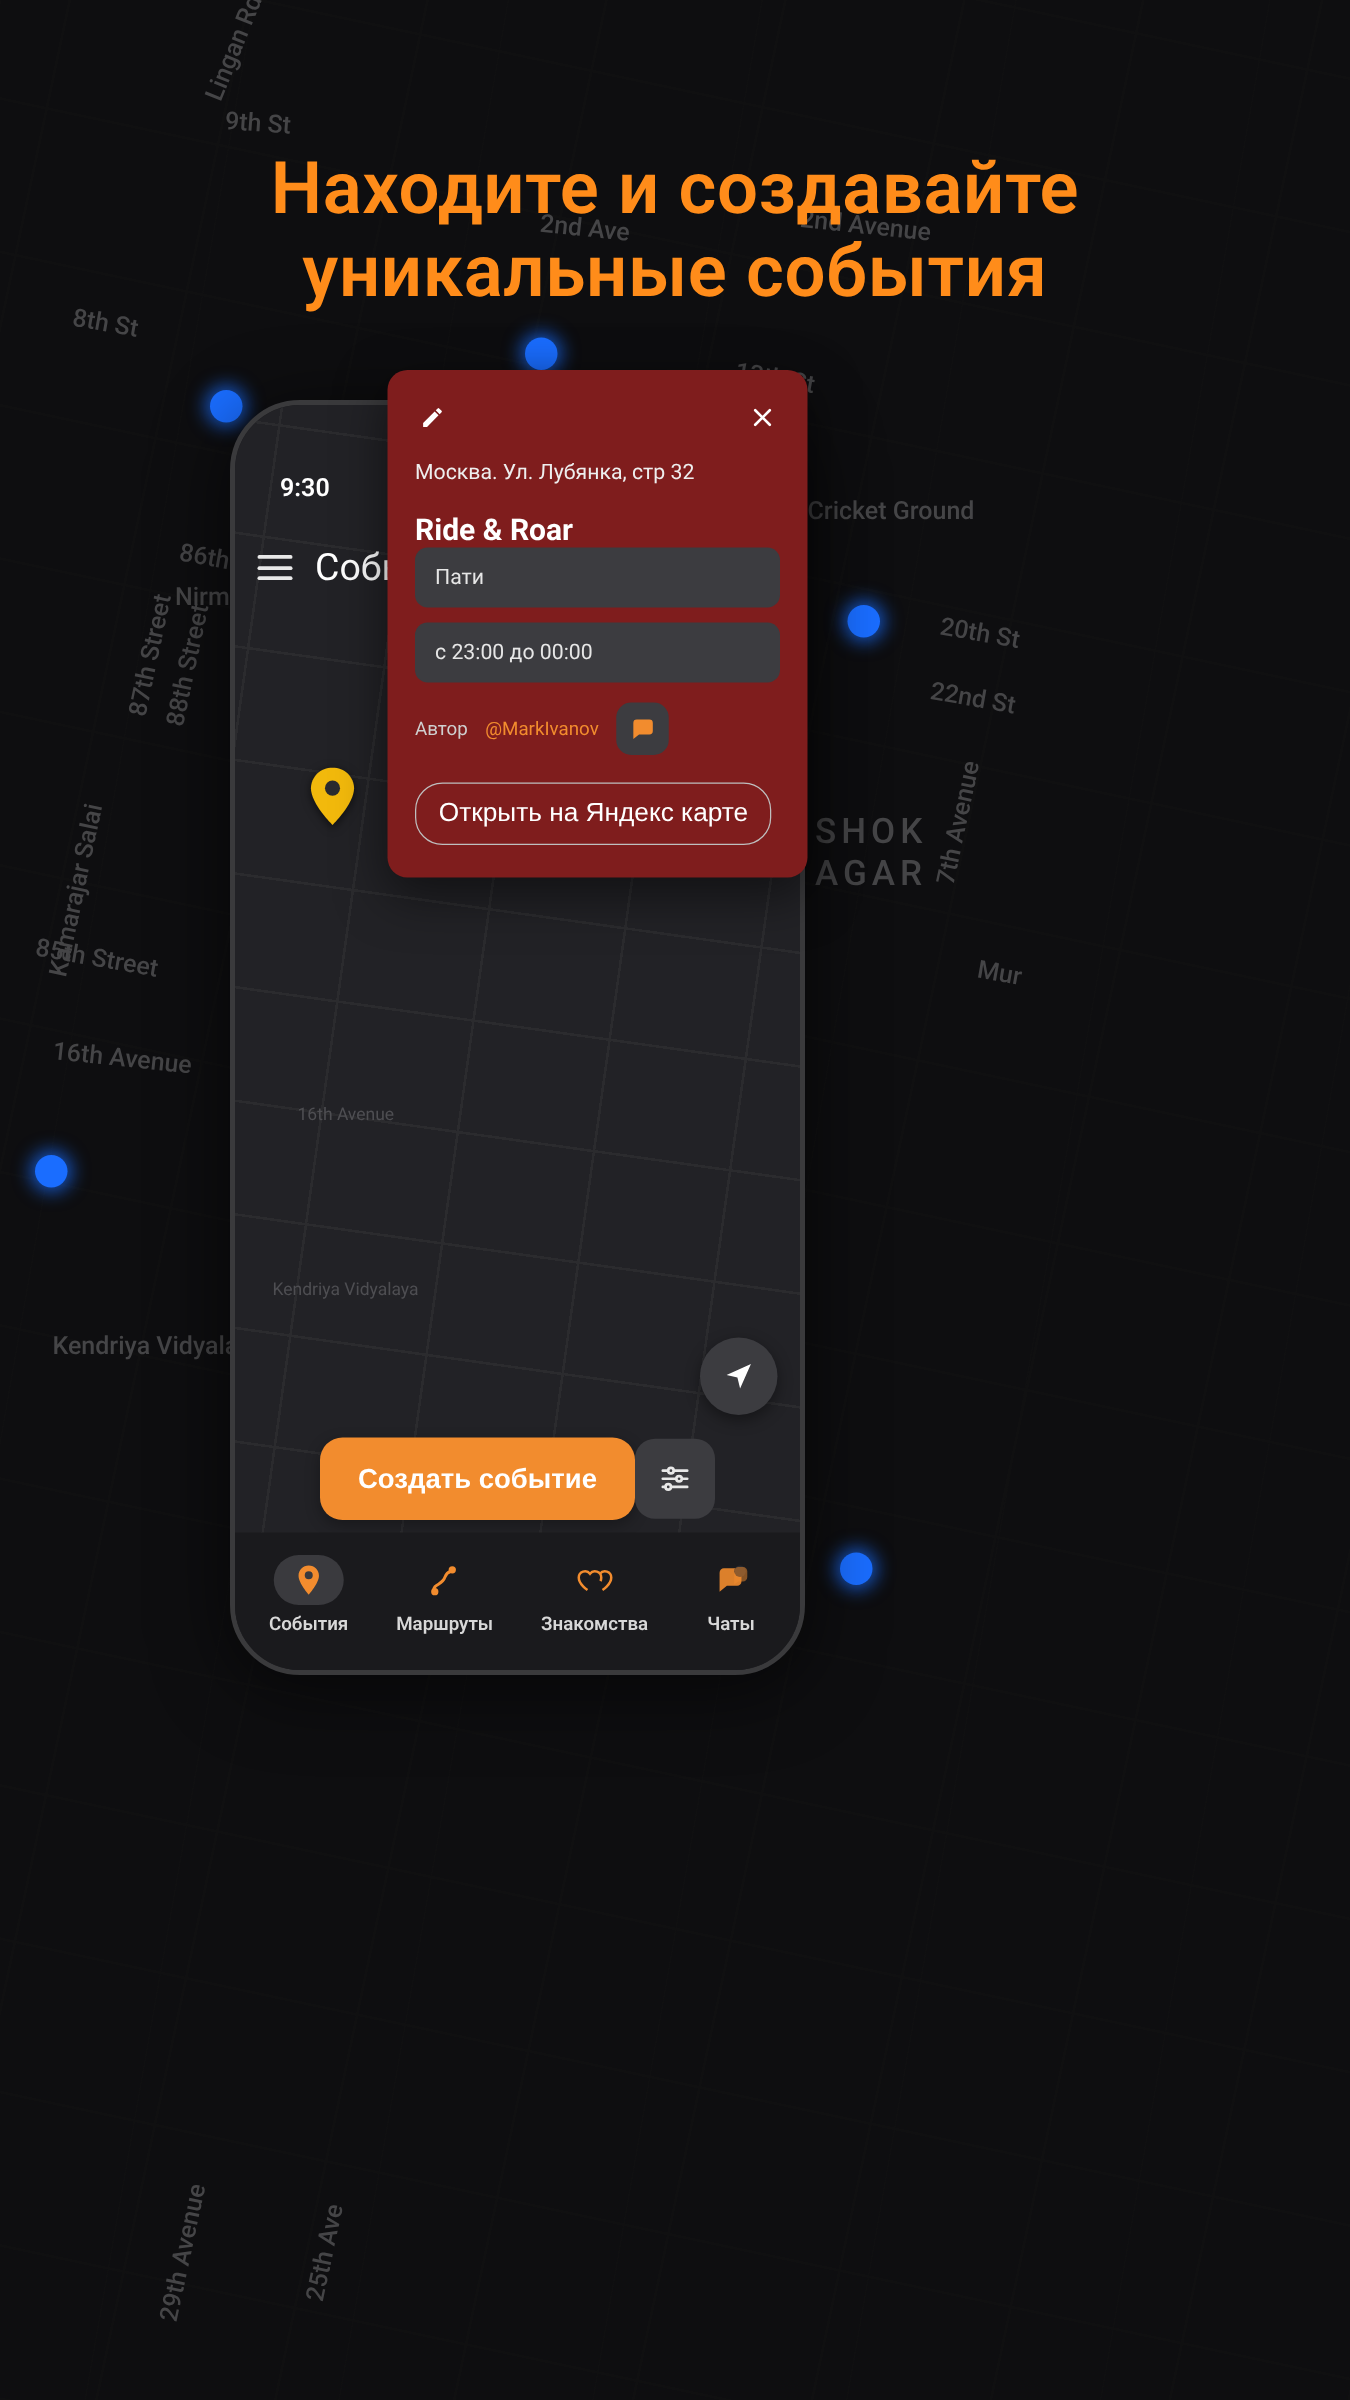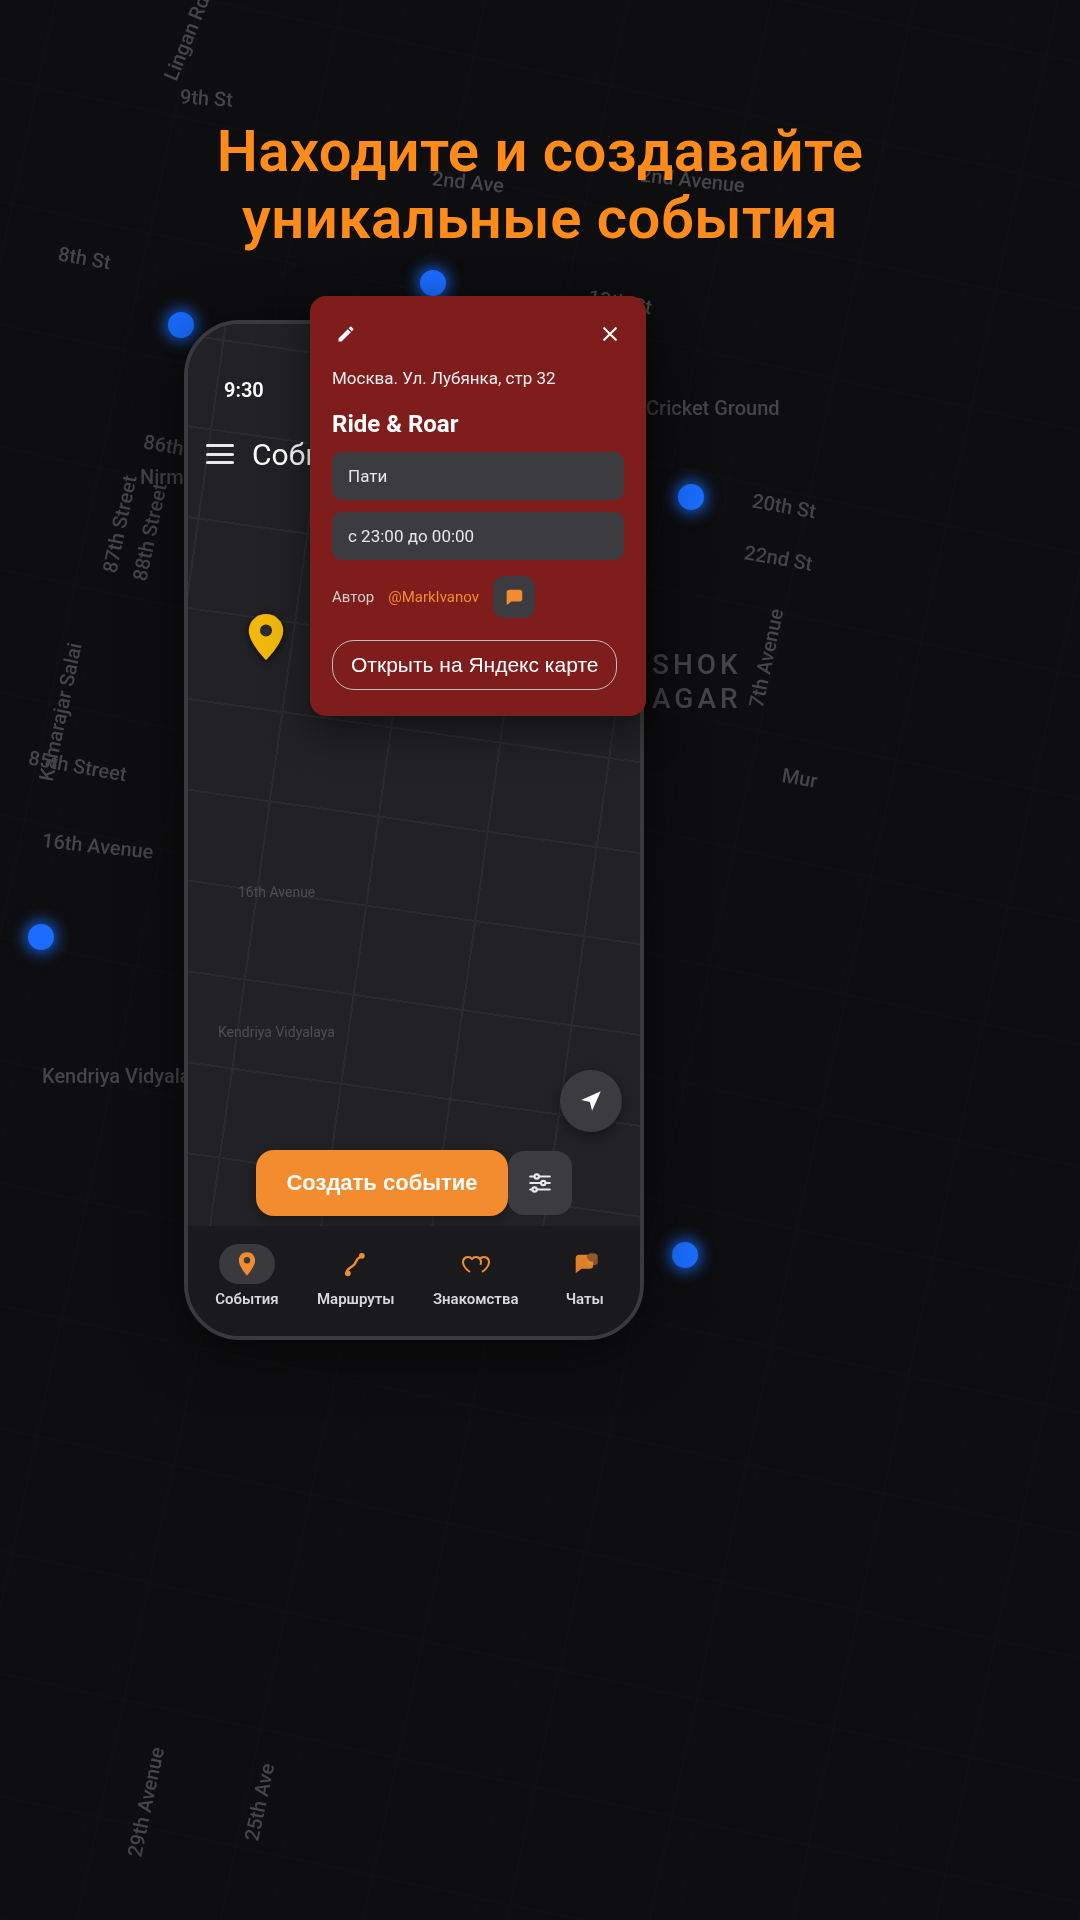--- a/index.html
+++ b/index.html
@@ -97,21 +97,21 @@
   
   .card {
     position:absolute; left:310px; top:296px;
     width:336px; background:#7f1d1d; border-radius:16px;
     padding:24px 22px 26px; color:#e6e6e6;
     box-shadow: 0 14px 40px rgba(0,0,0,0.5);
   }
   .card-top { display:flex; justify-content:space-between; align-items:center; margin-bottom:20px;}
   .icon-btn { width:28px; height:28px; display:flex; align-items:center; justify-content:center; cursor:pointer; color:#fff;}
   .addr { font-size:17px; color:#eee; margin-bottom:22px; }
-  .evt-title { font-size:24px; font-weight:700; color:#fff; margin-bottom:14px;}
+  .evt-title { font-size:24px; font-weight:700; color:#fff; }
   .evt-desc { font-size:16px; color:#d8d8d8; line-height:1.45; margin-bottom:20px;}
   .chip {
     background:#3c3c40; border-radius:10px; padding:14px 16px; font-size:17px; color:#e6e6e6;
     margin-bottom:12px;
   }
   .author-row { display:flex; align-items:center; gap:14px; margin:16px 0 22px; font-size:15px;}
   .author-row .lbl { color:#cfcfcf; }
   .author-row .handle { color:#f28c2e; }
   .chat-btn {
     width:42px; height:42px; border-radius:12px; background:#3c3c40;

